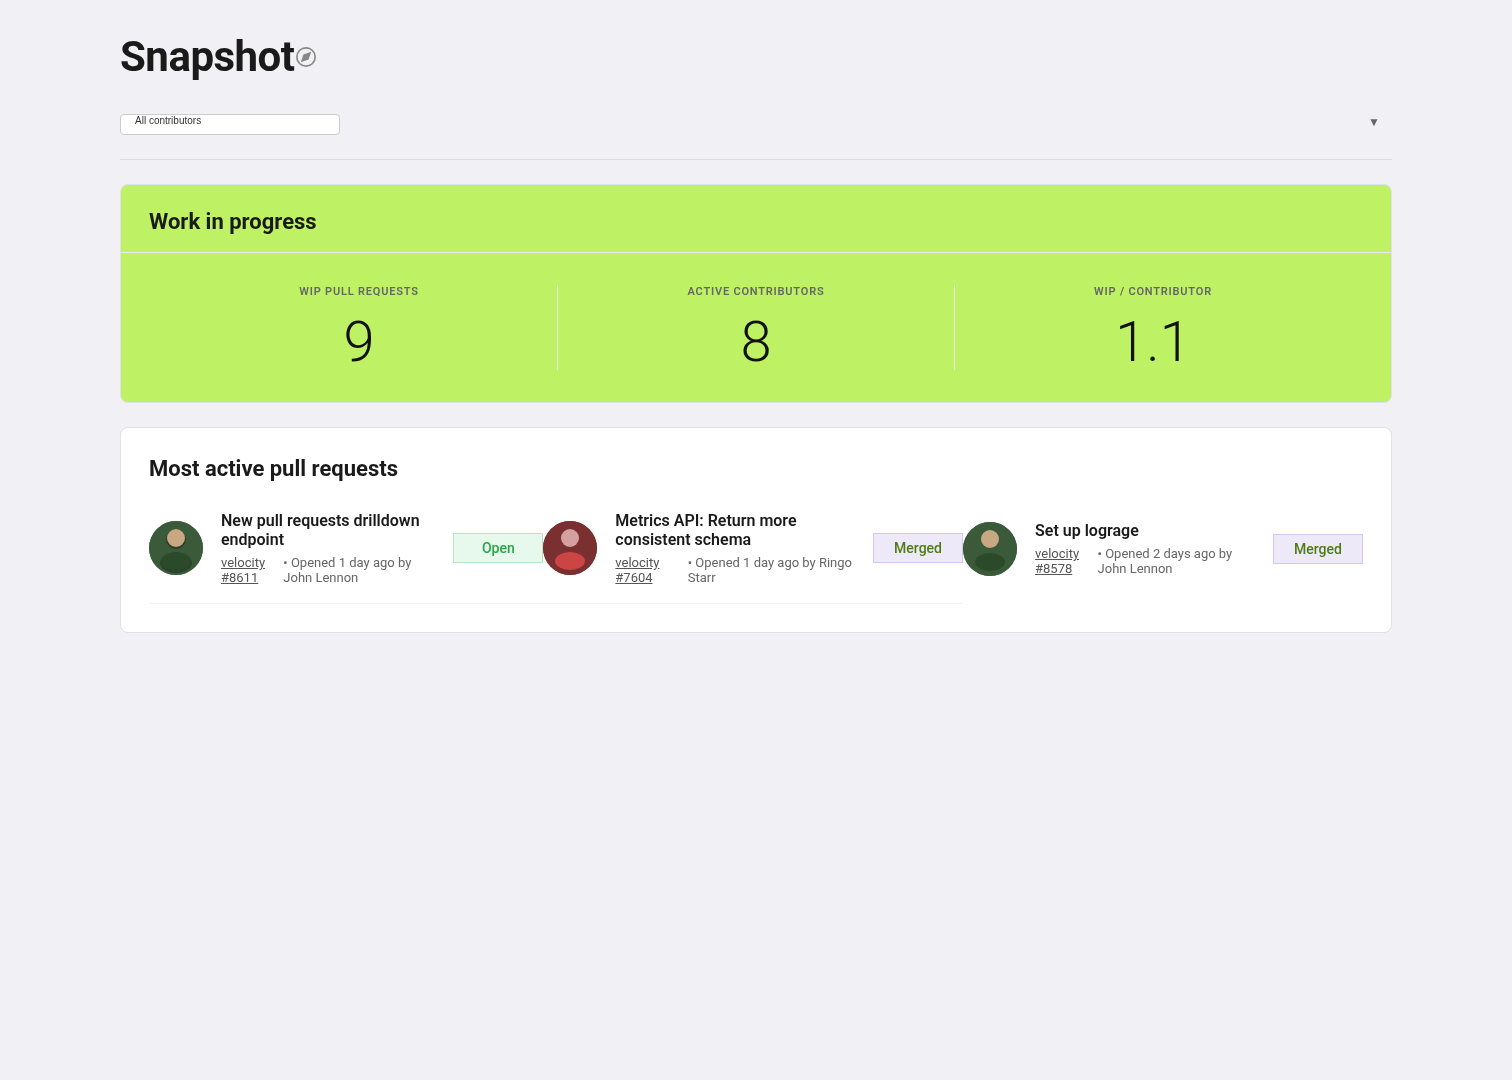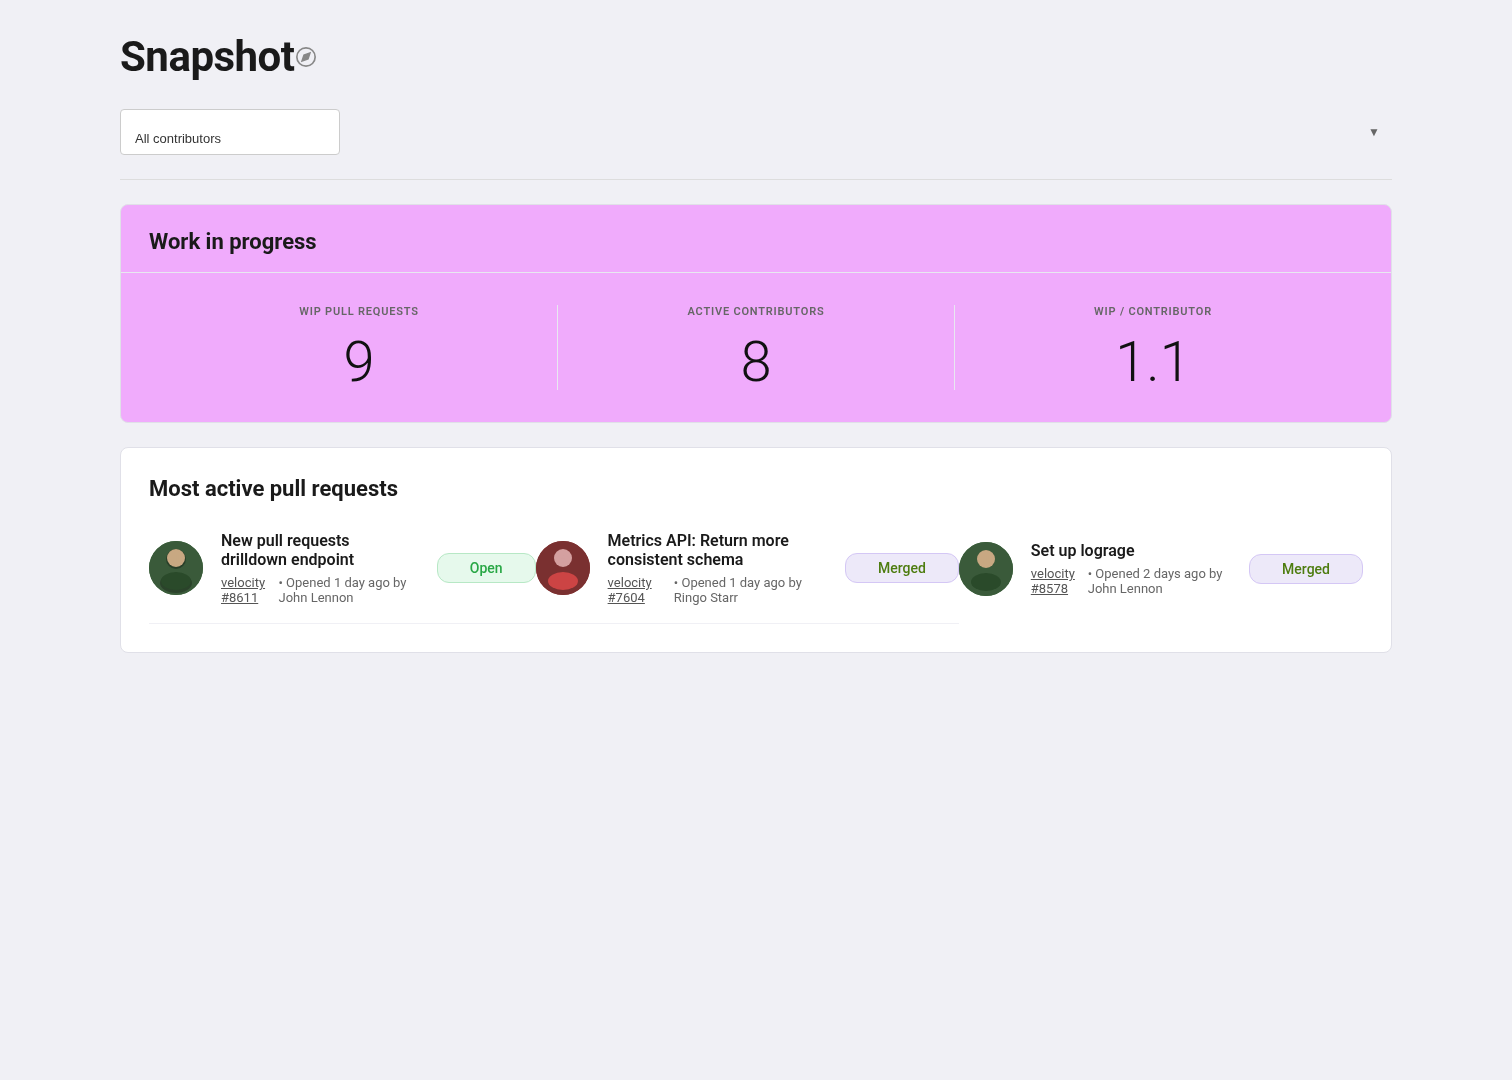--- a/index.html
+++ b/index.html
@@ -48,22 +48,22 @@
     .contributor-dropdown {
       position: relative;
       margin-bottom: 24px;
     }
 
     .contributor-select {
       appearance: none;
       background: #fff;
       border: 1px solid #ccc;
       border-radius: 4px;
-      padding: 21px 40px 8px 14px;
-      font-size: 13px;
+      padding: 0 40px 8px 14px;
+      font-size: 10px;
       color: #333;
       cursor: pointer;
       width: 220px;
       outline: none;
     }
 
     .dropdown-arrow {
       position: absolute;
       right: 12px;
       top: 50%;
@@ -73,21 +73,21 @@
       font-size: 12px;
     }
 
     .divider {
       border: none;
       border-top: 1px solid #ddd;
       margin-bottom: 24px;
     }
 
     .card {
-      background: #f0abfc;
+      background: #bef264;
       border-radius: 8px;
       border: 1px solid #e0e0e8;
       margin-bottom: 24px;
       overflow: hidden;
     }
 
     .card-header {
       padding: 24px 28px 18px;
       border-bottom: 1px solid #e8e8f0;
     }
@@ -187,22 +187,22 @@
       cursor: pointer;
     }
 
     .pr-status {
       margin-left: auto;
       flex-shrink: 0;
     }
 
     .badge {
       display: inline-block;
-      padding: 6px 32px;
-      border-radius: 12px;
+      padding: 6px 16px;
+      border-radius: 0;
       font-size: 14px;
       font-weight: 500;
       min-width: 90px;
       text-align: center;
     }
 
     .badge-open {
       background-color: #e6f9ec;
       color: #28a745;
       border: 1px solid #b7e8c5;

